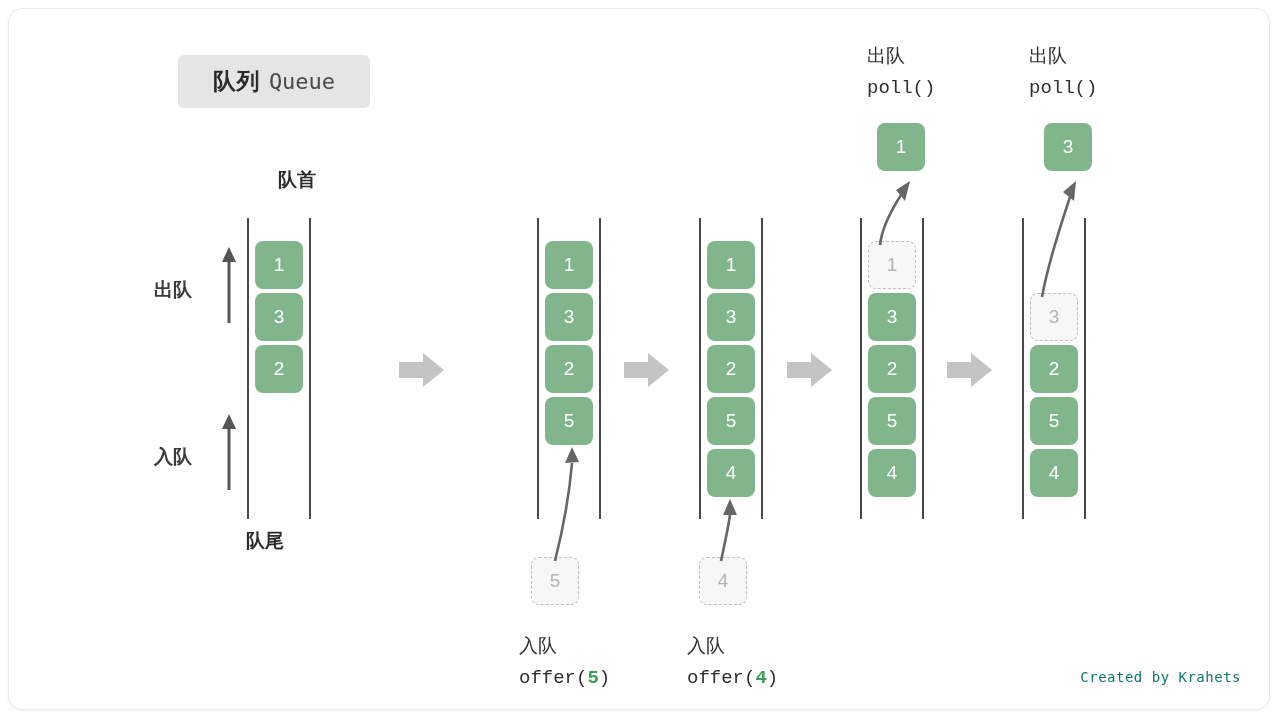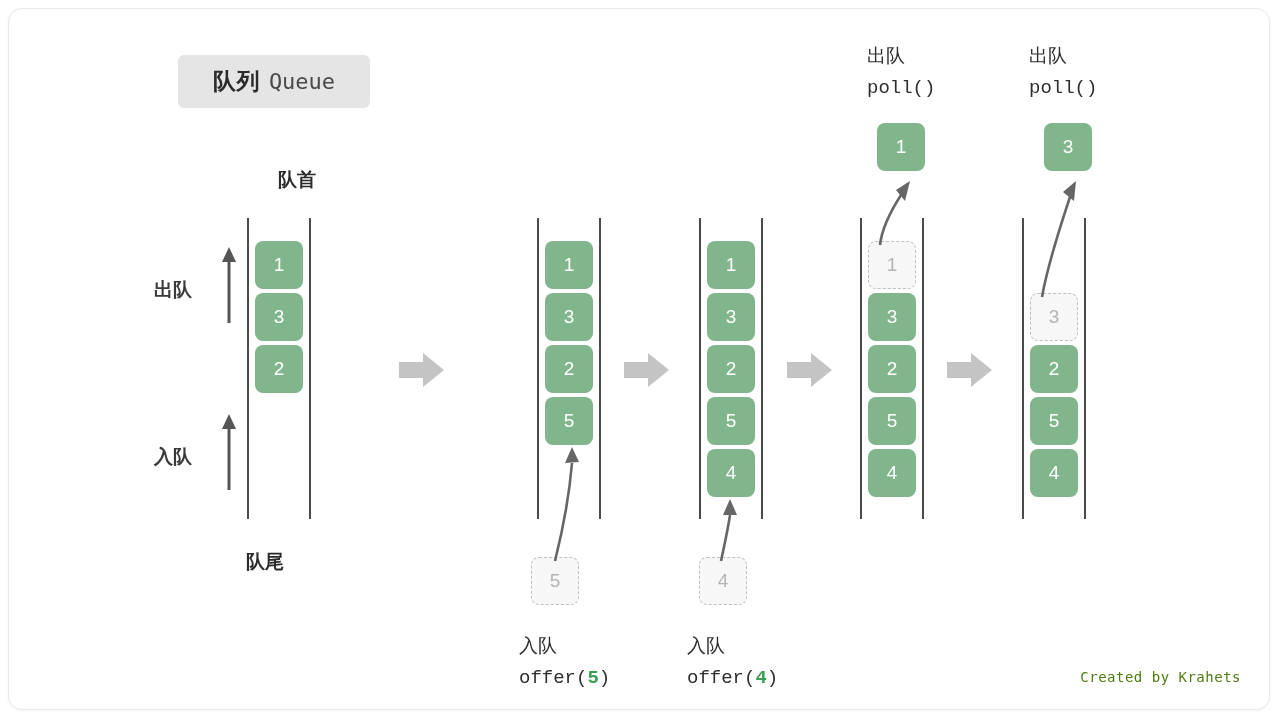--- a/index.html
+++ b/index.html
@@ -100,21 +100,21 @@
 
   
   .vlabel {
     position: absolute;
     font-size: 19px;
     font-weight: bold;
     color: #2b2b2b;
     white-space: nowrap;
   }
   .head-label { left: 237px; top: 158px; margin-left: 32px; }
-  .tail-label { left: 237px; top: 540px; }
+  .tail-label { left: 237px; top: 519px; }
 
   
   .side-label {
     position: absolute;
     font-size: 19px;
     font-weight: bold;
     color: #3a3a3a;
     white-space: nowrap;
   }
   .side-out { left: 145px; top: 268px; }
@@ -151,21 +151,21 @@
     height: 40px;
     top: 341px;
   }
 
   
   .watermark {
     position: absolute;
     right: 28px;
     bottom: 24px;
     font-size: 14px;
-    color: #4d7c0f;
+    color: #0f766e;
     font-family: "DejaVu Sans Mono", "Liberation Mono", monospace;
     letter-spacing: 0.5px;
   }
 </style>
 </head>
 <body>
 
 <div id="canvas">
   <div class="card">
 

